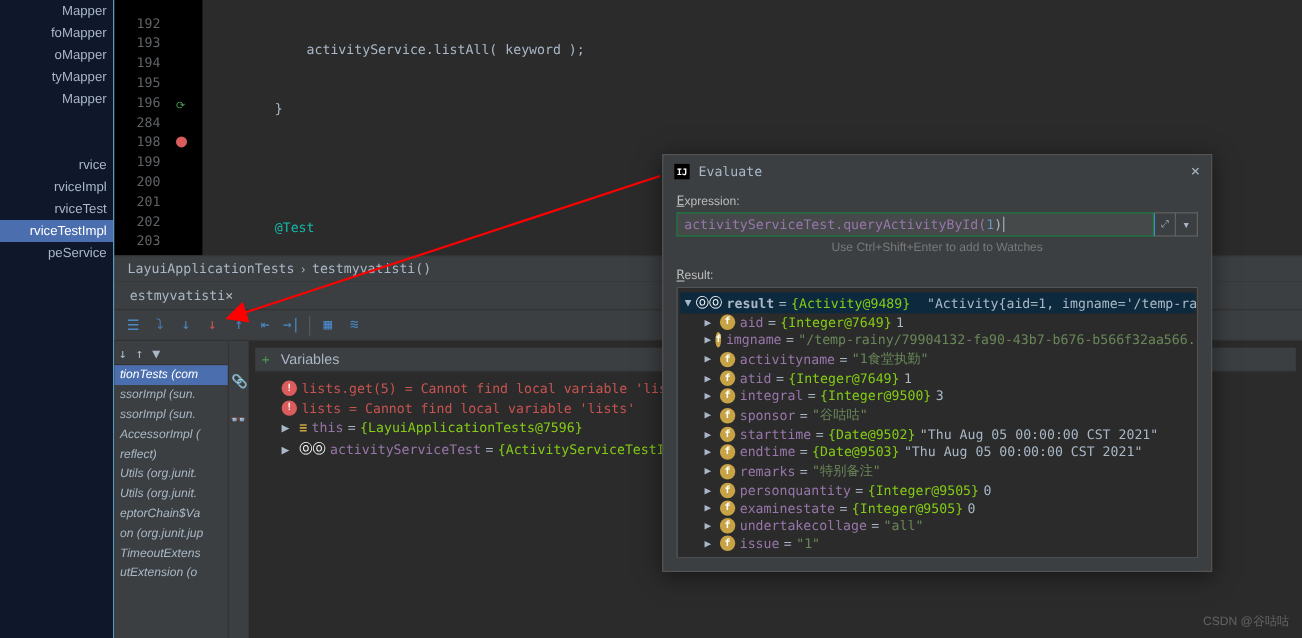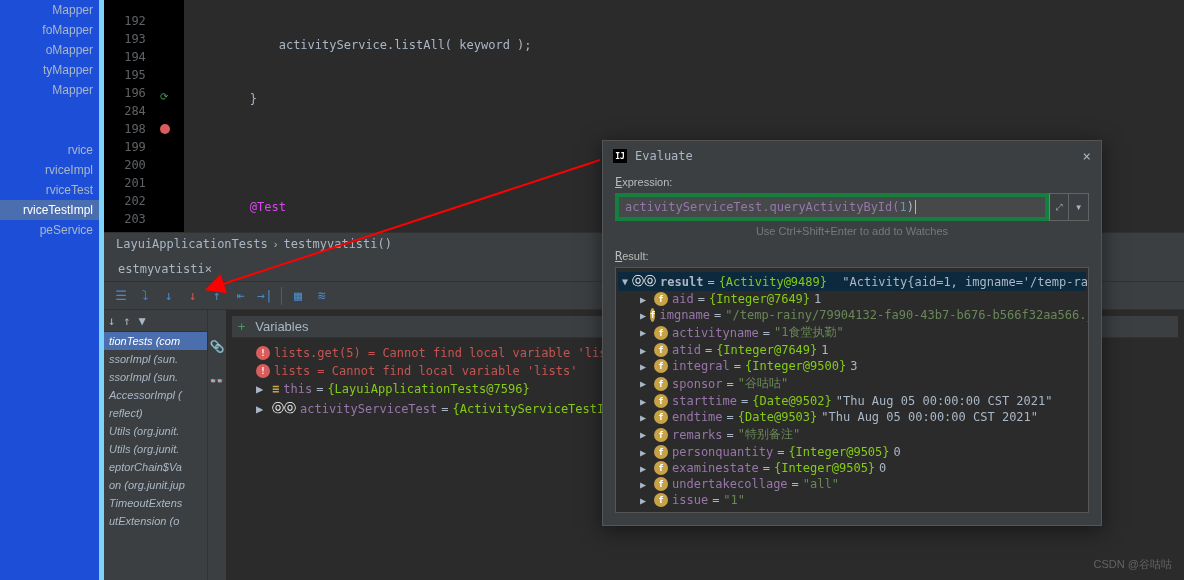--- a/index.html
+++ b/index.html
@@ -1,29 +1,29 @@
 <!DOCTYPE html>
 <html><head>
 <meta charset="utf-8">
 <style>
 *{margin:0;padding:0;box-sizing:border-box;font-family:Consolas,Menlo,monospace;font-size:12px;user-select:none}
 body{background:#2b2b2b;color:#a9b7c6;width:1184px;height:580px;overflow:hidden;position:relative}
 .main-layout{display:flex;height:100%}
-.left-sidebar{width:104px;background:#1d4ed8;border-right:5px solid #7dd3fc;display:flex;flex-direction:column;overflow:hidden}
+.left-sidebar{width:104px;background:#0f172a;border-right:1px solid #7dd3fc;display:flex;flex-direction:column;overflow:hidden}
 .file-item{padding:3px 6px;color:#a9b7c6;text-align:right;white-space:nowrap;font-family:sans-serif}
 .file-item.selected{background:#4b6eaf;color:#fff}
 .right-area{flex:1;display:flex;flex-direction:column}
 .editor-pane{flex:0 0 232px;display:flex;background:#2b2b2b;overflow:hidden}
 .gutter{width:80px;background:#000000;color:#606366;text-align:center;padding-right:18px;font-size:12px;line-height:18px;padding-top:12px;position:relative}
 .gutter .ln{height:18px}
 .gutter .icon-run{position:absolute;left:56px;color:#499c54;font-size:10px}
 .gutter .icon-bp{position:absolute;left:56px;width:10px;height:10px;background:#db5c5c;border-radius:50%}
 .code{flex:1;padding-top:0;line-height:18px;font-size:12px;white-space:pre}
 .code .line{height:18px;padding-left:8px}
-.anno{color:#d946ef}
+.anno{color:#14b8a6}
 .breadcrumb{height:24px;background:#3c3f41;padding:4px 12px;color:#a9b7c6;font-family:sans-serif;font-size:11px;border-top:1px solid #323232}
 .tab-bar{height:26px;background:#3c3f41;display:flex;align-items:center;padding:0 6px;border-bottom:1px solid #323232}
 .tab-bar .tab{padding:3px 8px;color:#a9b7c6;font-family:sans-serif;font-size:11px;display:flex;align-items:flex-start;gap:0}
 .tab-bar .tab .close{color:#a9b7c6}
 .debug-toolbar{height:28px;background:#3c3f41;display:flex;align-items:center;padding:0 6px;gap:2px;border-bottom:1px solid #323232}
 .tb-btn{width:22px;height:22px;display:flex;align-items:center;justify-content:center;color:#4a88c7;font-size:13px}
 .tb-btn.orange{color:#c75450}
 .tb-sep{width:1px;height:18px;background:#5a5a5a;margin:0 3px}
 .debug-body{flex:1;display:flex;background:#2b2b2b}
 .frames-col{width:104px;background:#3c3f41;border-right:1px solid #323232}
@@ -40,21 +40,21 @@
 .arrow{color:#a9b7c6;width:12px;display:inline-block}
 
 .evaluate-dialog{position:absolute;left:602px;top:140px;width:500px;background:#3c3f41;border:1px solid #555;box-shadow:0 4px 20px rgba(0,0,0,0.5);z-index:100}
 .dlg-title{height:30px;display:flex;align-items:center;padding:0 10px;gap:8px;font-family:sans-serif;font-size:12px}
 .dlg-title .close{margin-left:auto;color:#a9b7c6;font-size:14px}
 .dlg-ij{width:14px;height:14px;background:#000;color:#fff;display:inline-flex;align-items:center;justify-content:center;font-size:8px;font-weight:bold}
 .dlg-body{padding:0 12px 12px}
 .dlg-label{font-family:sans-serif;font-size:11px;color:#bbb;padding:4px 0}
 .dlg-label u{text-decoration:underline}
 .expr-row{display:flex;gap:0}
-.expr-input{flex:1;background:#45494a;border:4px solid #15803d;padding:3px 6px;color:#a9b7c6;font-size:12px;font-family:Consolas,monospace}
+.expr-input{flex:1;background:#45494a;border:1px solid #15803d;padding:3px 6px;color:#a9b7c6;font-size:12px;font-family:Consolas,monospace}
 .expr-input .expr-purple{color:#9876aa}
 .expr-input .expr-num{color:#6897bb}
 .expr-expand{width:20px;display:flex;align-items:center;justify-content:center;border:1px solid #646464;border-left:1px solid #4a88c7;color:#a9b7c6;font-size:9px}
 .expr-dd{width:20px;display:flex;align-items:center;justify-content:center;border:1px solid #646464;border-left:none;color:#a9b7c6}
 .hint{text-align:center;color:#787878;font-family:sans-serif;font-size:11px;padding:4px 0 8px}
 .result-box{background:#2b2b2b;border:1px solid #555;padding:4px 2px;max-height:290px;overflow:auto}
 .res-row{padding:1px 4px;display:flex;align-items:center;gap:4px;font-family:sans-serif;font-size:12px;white-space:nowrap}
 .res-row.sel{background:#0d293e}
 .res-arrow{color:#a9b7c6;width:10px;font-size:10px}
 .res-icon{width:14px;height:14px;border-radius:50%;display:inline-flex;align-items:center;justify-content:center;font-size:9px;font-weight:bold;color:#fff}

